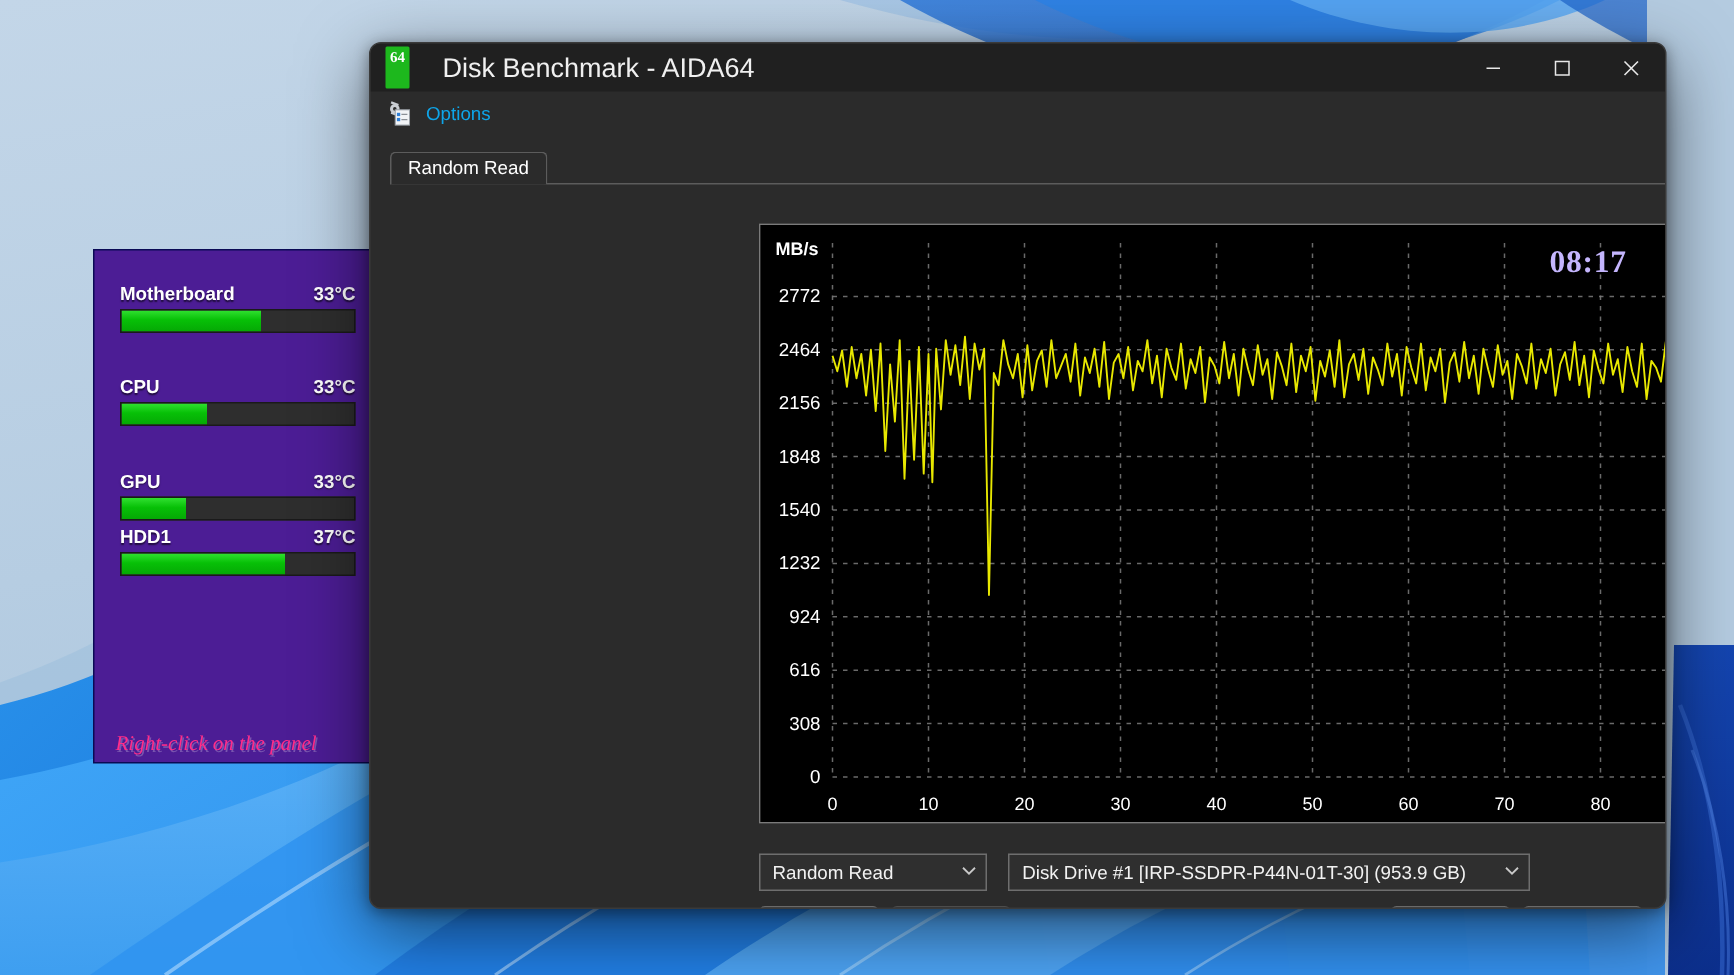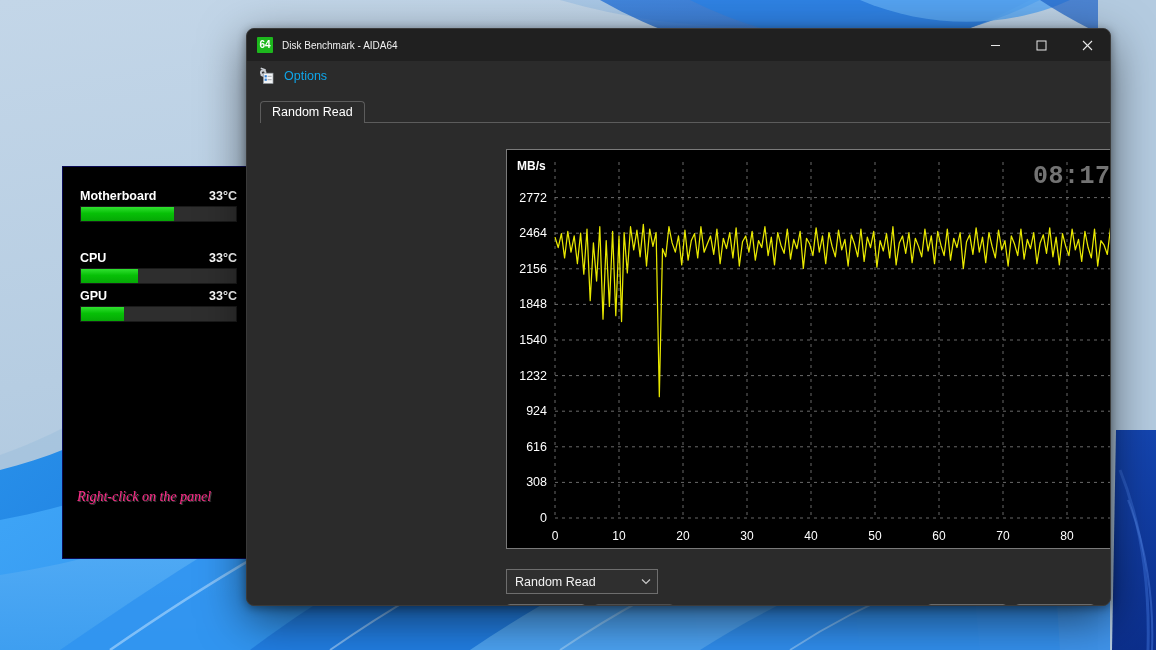--- a/index.html
+++ b/index.html
@@ -10,22 +10,22 @@
   }
   body { position: relative; background: #b9cfe4; }
 
   
   #desktop { position: absolute; inset: 0; overflow: hidden; }
   #desktop svg { display: block; width: 1156px; height: 650px; }
 
   
   #sensor-panel {
     position: absolute; left: 63px; top: 167px;
-    width: 187px; height: 391px;
-    background: #000000;
+    width: 187px; height: 341px;
+    background: #4c1d95;
     box-shadow: 0 0 0 1px #0a0a55;
     overflow: hidden;
   }
   .sensor-row { position: absolute; left: 17px; width: 157px; }
   .sensor-head {
     display: flex; justify-content: space-between; align-items: baseline;
     color: #ffffff; font-size: 12.5px; font-weight: 700;
     text-shadow: 0 1px 1px rgba(0,0,0,.6);
     margin-bottom: 3px;
   }
@@ -54,28 +54,28 @@
     box-shadow: 0 14px 46px rgba(0,0,0,.55), 0 2px 10px rgba(0,0,0,.4);
     overflow: hidden;
     border: 1px solid #3a3a3a;
   }
   
   #titlebar {
     height: 32px; background: #202020; position: relative;
     display: flex; align-items: center;
   }
   #app-icon {
-    width: 16px; height: 16px; margin-left: 10px;
+    width: 16px; height: 28px; margin-left: 10px;
     background: #1db81d; color: #ffffff;
     font-size: 10px; font-weight: 700; line-height: 16px;
     text-align: center; border-radius: 1px;
-    font-family: Liberation Sans, sans-serif;
+    font-family: Liberation Serif, serif;
   }
   #window-title {
-    margin-left: 9px; color: #f0f0f0; font-size: 10px;
+    margin-left: 22px; color: #f0f0f0; font-size: 18px;
   }
   .wincontrols { position: absolute; right: 0; top: 0; height: 32px; display: flex; }
   .wc {
     width: 46px; height: 32px; display: flex;
     align-items: center; justify-content: center;
     color: #e8e8e8; font-size: 12px;
   }
 
   
   #toolbar { height: 30px; display: flex; align-items: center; padding-left: 10px; }
@@ -102,22 +102,22 @@
   
   #chart-wrap {
     position: absolute; left: 259px; top: 120px;
     width: 700px; height: 400px;
     background: #000000;
     border: 1px solid #7a7a7a;
   }
   #chart-svg { display: block; }
   #benchmark-timer {
     position: absolute; left: 526px; top: 12px;
-    color: #737373; font-size: 25px; font-weight: 700;
-    font-family: Liberation Mono, monospace;
+    color: #c4b5fd; font-size: 21px; font-weight: 700;
+    font-family: Liberation Serif, serif;
     letter-spacing: .5px;
   }
 
   
   #bottom-bar { position: absolute; left: 259px; top: 540px; }
   .combo {
     height: 25px; background: #2f2f2f;
     border: 1px solid #6e6e6e;
     color: #f2f2f2; font-size: 12.5px;
     display: inline-flex; align-items: center;
@@ -218,27 +218,36 @@
   </div>
   <div class="sensor-row" style="top:84px">
     <div class="sensor-head">
       <span>CPU</span>
       <span>33°C</span>
     </div>
     <div class="sensor-bar">
       <div class="sensor-fill" style="width:37%"></div>
     </div>
   </div>
-  <div class="sensor-row" style="top:122px">
+  <div class="sensor-row" style="top:147px">
     <div class="sensor-head">
       <span>GPU</span>
       <span>33°C</span>
     </div>
     <div class="sensor-bar">
       <div class="sensor-fill" style="width:28%"></div>
+    </div>
+  </div>
+  <div class="sensor-row" style="top:184px">
+    <div class="sensor-head">
+      <span>HDD1</span>
+      <span>37°C</span>
+    </div>
+    <div class="sensor-bar">
+      <div class="sensor-fill" style="width:70%"></div>
     </div>
   </div>
   <div id="panel-hint">Right-click on the panel</div>
 </div>
 
 <div id="app-window">
 
   <div id="titlebar">
     <div id="app-icon">64</div>
     <div id="window-title">Disk Benchmark - AIDA64</div>
@@ -347,20 +356,28 @@
 
   <div id="bottom-bar">
     <div class="combo" id="combo-mode">
       <span class="cv">Random Read</span>
       <span class="chev">
         <svg width="10" height="7" viewBox="0 0 10 7">
             <polyline points="1,1.5 5,5.5 9,1.5" fill="none" stroke="#c9c9c9" stroke-width="1.2"></polyline>
           </svg>
       </span>
     </div>
+    <div class="combo" id="combo-drive">
+      <span class="cv">Disk Drive #1  [IRP-SSDPR-P44N-01T-30]  (953.9 GB)</span>
+      <span class="chev">
+        <svg width="10" height="7" viewBox="0 0 10 7">
+            <polyline points="1,1.5 5,5.5 9,1.5" fill="none" stroke="#c9c9c9" stroke-width="1.2"></polyline>
+          </svg>
+      </span>
+    </div>
   </div>
 
   <div id="btn-row">
     <button class="btn" id="btn-start">Start</button>
     <button class="btn disabled" id="btn-stop">Stop</button>
     <button class="btn" id="btn-save">Save</button>
     <button class="btn" id="btn-clear">Clear</button>
   </div>
 </div>
 

